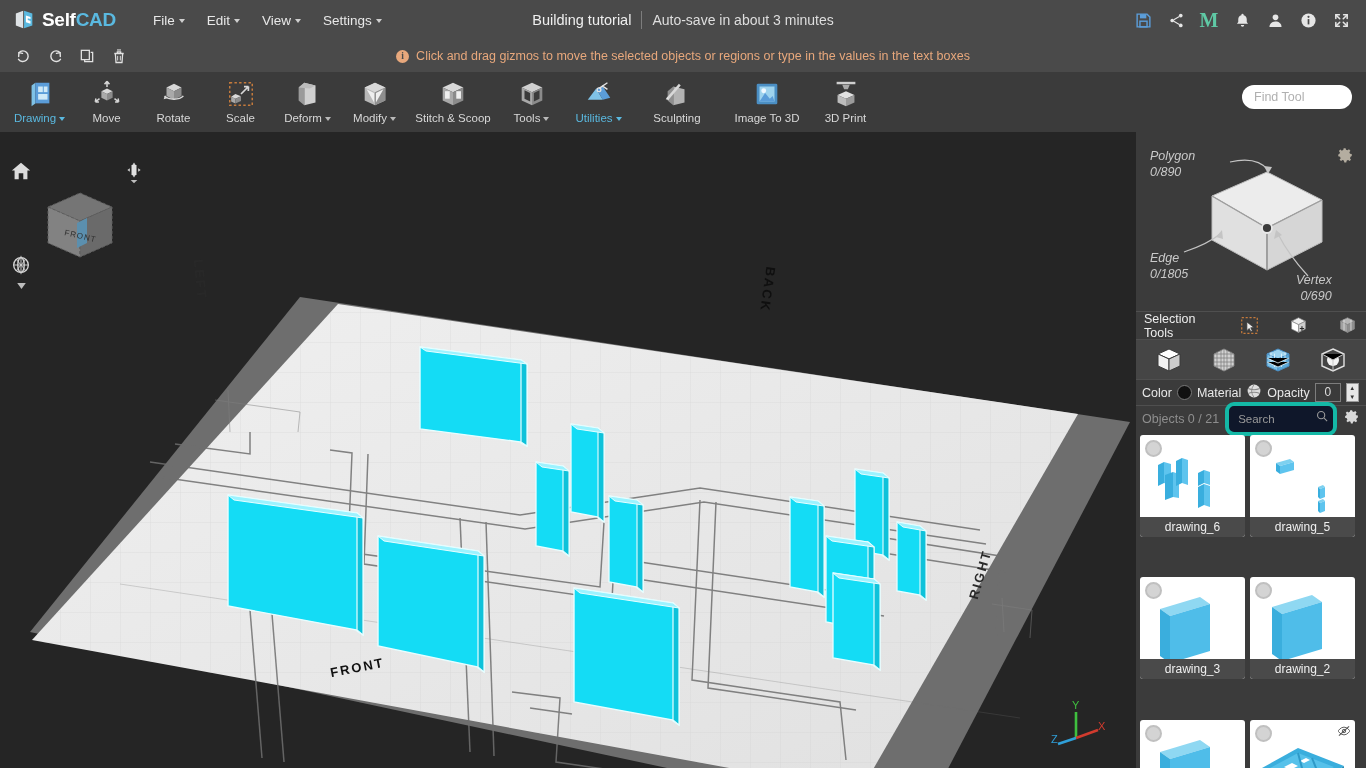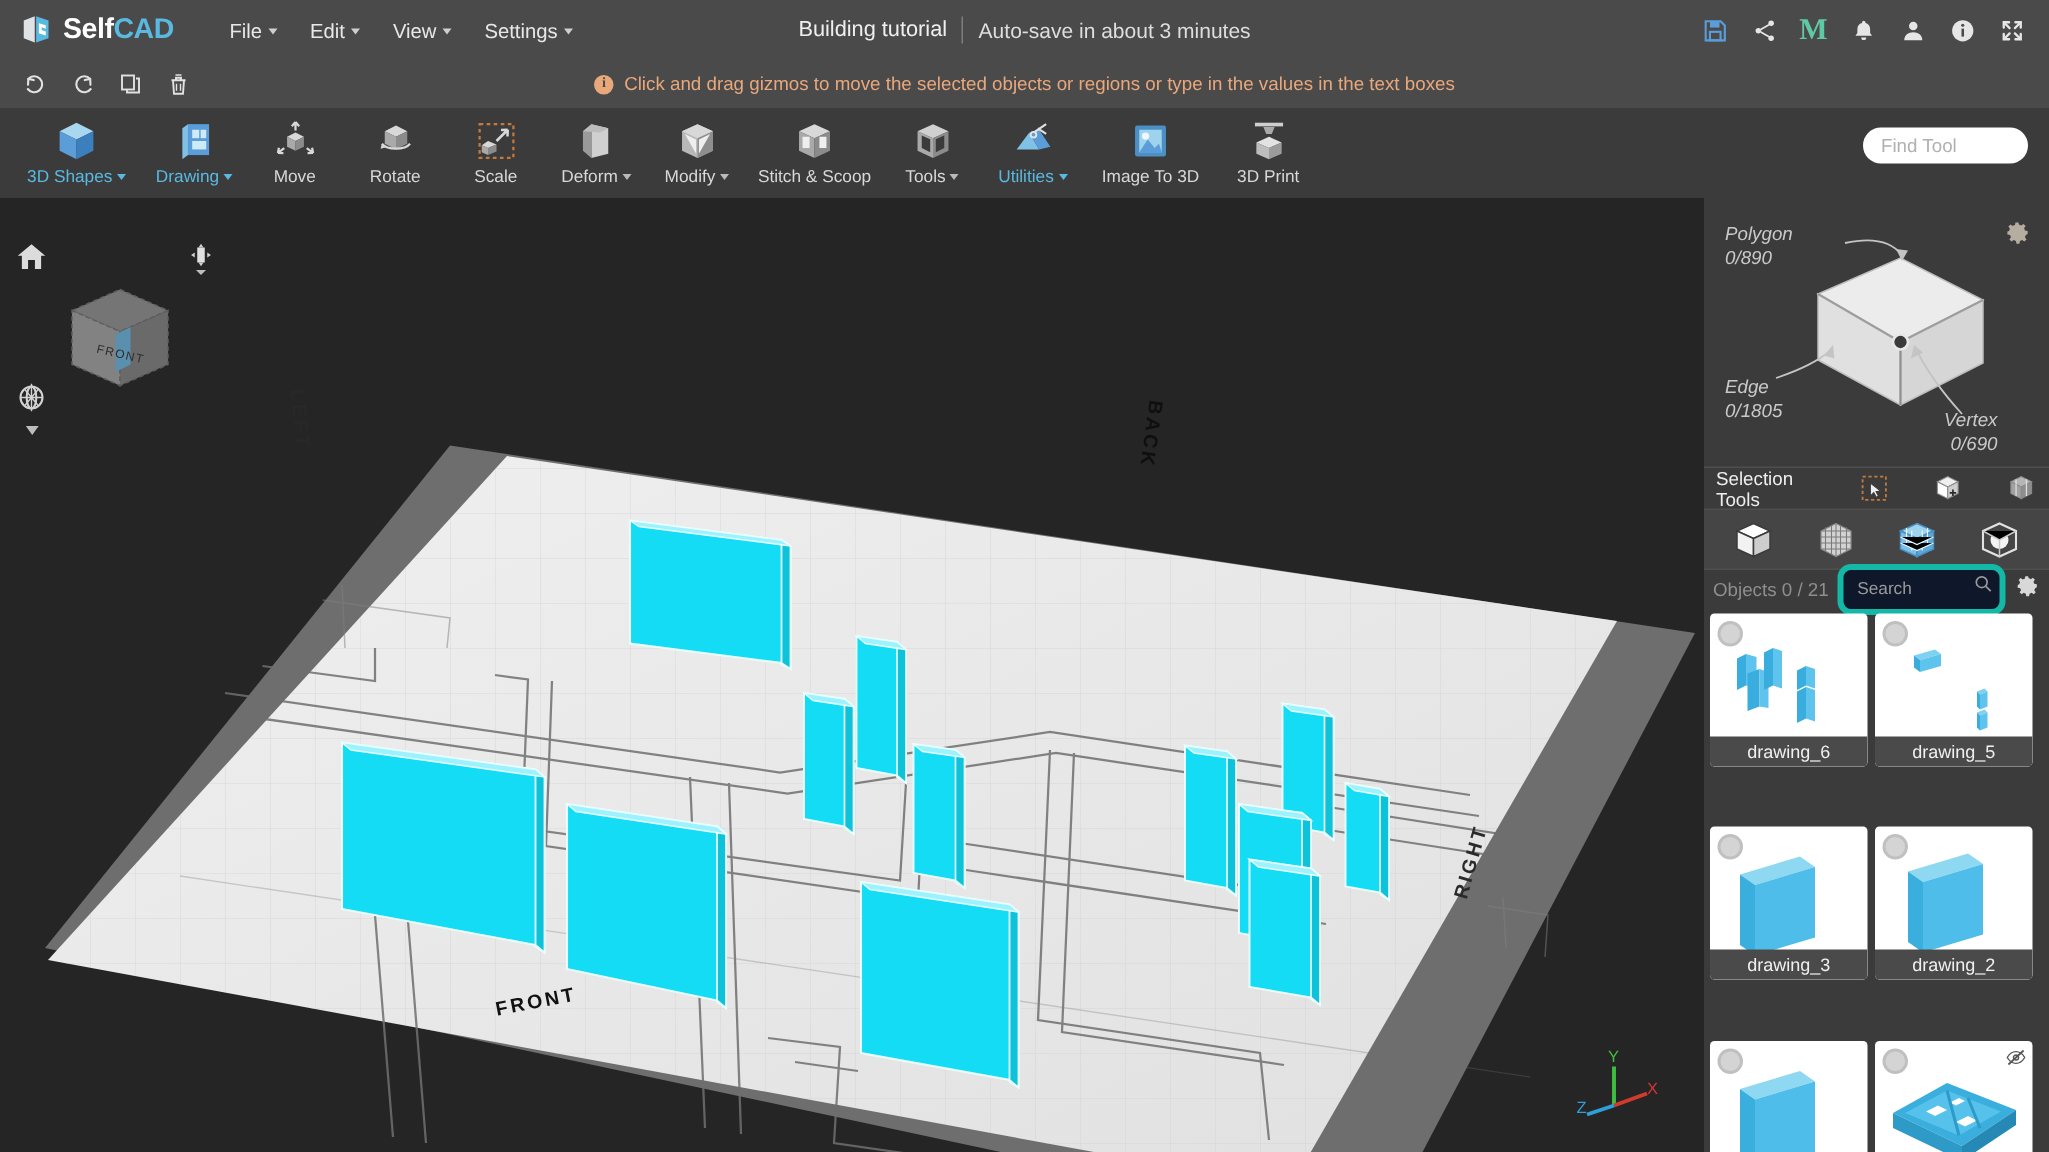--- a/index.html
+++ b/index.html
@@ -224,30 +224,20 @@
       </div>
     </div>
     <div class="hintwrap">
       <span class="hint-ico">i</span>
       <span class="hint-text">Click and drag gizmos to move the selected objects or regions or type in the values in the text boxes</span>
     </div>
   </div>
 
   <div class="toolbar">
 
-    <div class="tool active wide">
-      <div class="ticn">
-        <svg width="30" height="30" viewBox="0 0 32 32">
-          <path d="M16 3 L28 9 L16 15 L4 9 Z" fill="#a8d8ef"></path>
-          <path d="M4 9 L16 15 L16 29 L4 23 Z" fill="#5b9dd9"></path>
-          <path d="M28 9 L16 15 L16 29 L28 23 Z" fill="#3b7fbd"></path>
-        </svg>
-      </div>
-      <div class="tlbl"><span>3D Shapes</span><i class="caret"></i></div>
-    </div>
 
     <div class="tool active">
       <div class="ticn">
         <svg width="30" height="30" viewBox="0 0 32 32">
           <path d="M7 7 L11 4 L11 26 L7 29 Z" fill="#7fc2e6"></path>
           <rect x="11" y="4" width="15" height="22" fill="#5b9dd9"></rect>
           <rect x="14" y="8" width="5" height="6" fill="#cfe9f7"></rect>
           <rect x="20" y="8" width="4" height="6" fill="#cfe9f7"></rect>
           <rect x="14" y="16" width="10" height="6" fill="#cfe9f7"></rect>
         </svg>
@@ -350,20 +340,31 @@
         <svg width="30" height="30" viewBox="0 0 32 32">
           <path d="M4 22 L13 10 L20 22 Z" fill="#7fc2e6"></path>
           <path d="M13 10 L20 22 L28 20 L20 8 Z" fill="#5b9dd9"></path>
           <path d="M16 10 L25 4 M19 7 L25 11" stroke="#e2e2e2" stroke-width="1.5" fill="none"></path>
           <circle cx="16" cy="11.5" r="2" fill="none" stroke="#e2e2e2" stroke-width="1.4"></circle>
         </svg>
       </div>
       <div class="tlbl"><span>Utilities</span><i class="caret"></i></div>
     </div>
 
+    <div class="tool wide">
+      <div class="ticn">
+        <svg width="30" height="30" viewBox="0 0 32 32">
+          <path d="M12 8 L24 11 L24 25 L12 28 Z" fill="#b3b3b3"></path>
+          <path d="M12 8 L6 13 L6 23 L12 28 Z" fill="#8f8f8f"></path>
+          <path d="M5 20 L18 5 L20 7 L7 22 Z" fill="#d8d8d8"></path>
+          <path d="M4 21.5 L7.5 22.5 L5.5 19.5 Z" fill="#efefef"></path>
+        </svg>
+      </div>
+      <div class="tlbl">Sculpting</div>
+    </div>
 
     <div class="tool wide">
       <div class="ticn">
         <svg width="30" height="30" viewBox="0 0 32 32">
           <rect x="5" y="5" width="22" height="22" rx="1.5" fill="#4b8fc4"></rect>
           <rect x="8" y="8" width="16" height="16" fill="#9ed3ee"></rect>
           <circle cx="12.5" cy="12.5" r="2.6" fill="#f0f8ff"></circle>
           <path d="M8 24 L14 15 L19 21 L22 18 L24 24 Z" fill="#5b9dd9"></path>
         </svg>
       </div>
@@ -650,20 +651,38 @@
       </div>
       <div class="mode">
         <svg width="28" height="28" viewBox="0 0 28 28">
           <polygon points="14,3 25,8 25,20 14,25 3,20 3,8" fill="none" stroke="#e2e2e2" stroke-width="1.4"></polygon>
           <circle cx="14" cy="14" r="6" fill="#f4f4f4"></circle>
           <path d="M3 8 L14 14 L25 8 M14 14 L14 25" stroke="#c9c9c9" stroke-width="1"></path>
         </svg>
       </div>
     </div>
 
+    <div class="matrow">
+      <span class="lbl">Color</span>
+      <span class="swatch"></span>
+      <span class="lbl">Material</span>
+      <span>
+        <svg width="16" height="16" viewBox="0 0 20 20">
+          <circle cx="10" cy="10" r="8" fill="#dedede"></circle>
+          <path d="M2.6 7 Q10 10 17.4 7 M2.6 13 Q10 10 17.4 13" stroke="#8a8a8a" stroke-width="1.3" fill="none"></path>
+          <path d="M10 2 Q4 10 10 18" stroke="#8a8a8a" stroke-width="1.1" fill="none"></path>
+        </svg>
+      </span>
+      <span class="lbl">Opacity</span>
+      <span class="opval">0</span>
+      <span class="spin">
+        <div>▲</div>
+        <div>▼</div>
+      </span>
+    </div>
 
     <div class="objbar">
       <span class="olbl">Objects 0 / 21</span>
       <span class="searchbox">
         <input placeholder="Search" style="">
         <span class="sicon">
           <svg width="12" height="12" viewBox="0 0 14 14" fill="none" stroke="#9a9a9a" stroke-width="1.3">
             <circle cx="6" cy="6" r="4.2"></circle>
               <path d="M9.2 9.2 L13 13"></path>
           </svg>

